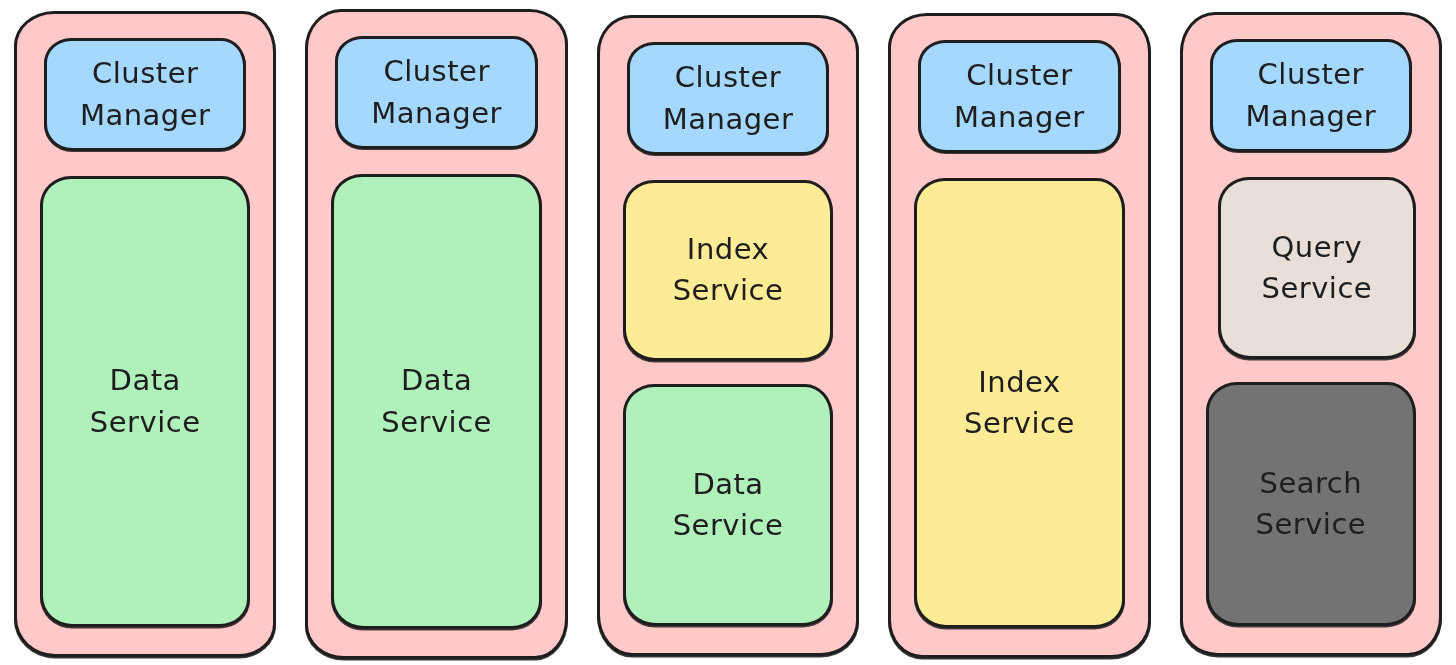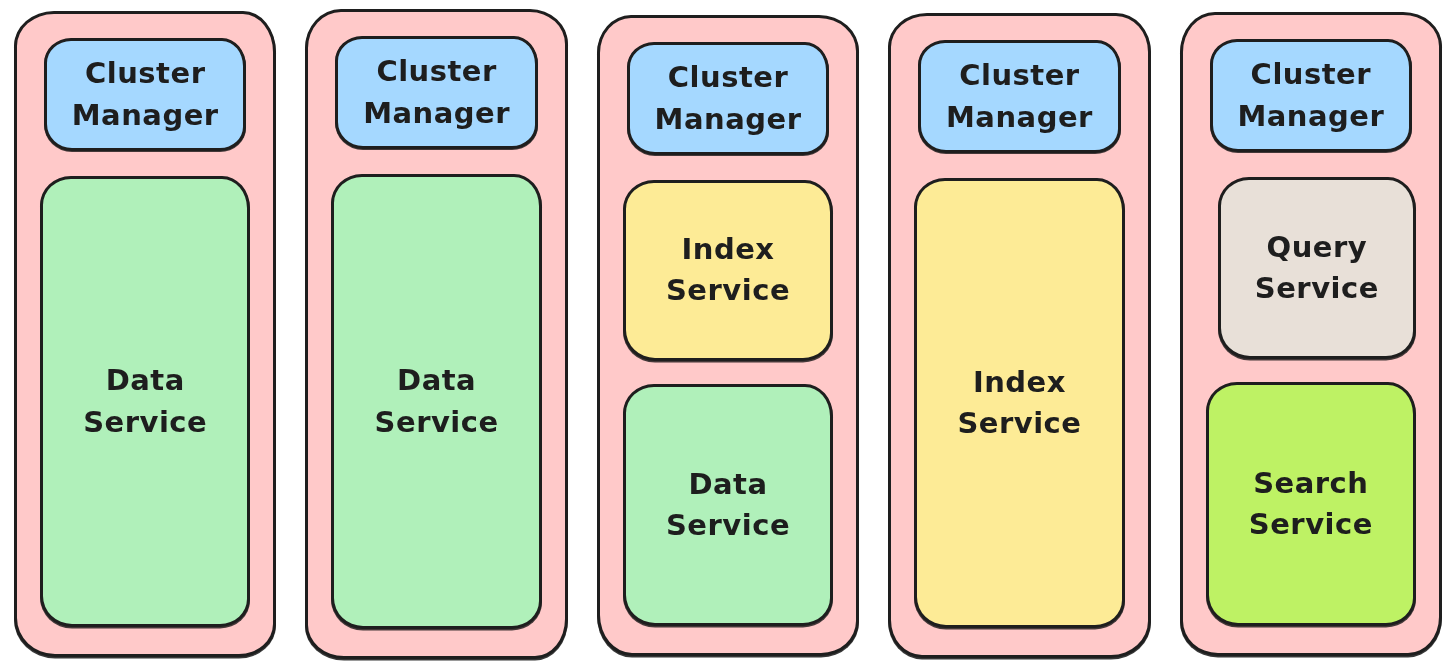--- a/index.html
+++ b/index.html
@@ -12,21 +12,20 @@
     font-family: "DejaVu Sans", "Liberation Sans", sans-serif;
   }
   .diagram {
     box-sizing: border-box;
     width: 1456px;
     height: 499px;
     padding: 8px 14px;
     display: flex;
     gap: 29px;
     align-items: stretch;
-    font-weight: bold;
   }
   .node {
     box-sizing: border-box;
     flex: 1 1 0;
     border: 3.5px solid #1e1e1e;
     border-radius: 38px 34px 36px 40px / 36px 40px 34px 38px;
     padding: 24px 23px 27px;
     display: flex;
     flex-direction: column;
     box-shadow: 0 1.5px 0 rgba(20,20,20,0.85);
@@ -134,18 +133,18 @@
 
   <div class="node" style="background: rgb(255, 201, 201); border-color: rgb(30, 30, 30);">
     <div class="manager-box" style="background: rgb(165, 216, 255); border-color: rgb(30, 30, 30);">
       <span class="label">Cluster Manager</span>
     </div>
     <div class="services">
   <div class="service size-short" style="background: rgb(232, 224, 216); border-color: rgb(30, 30, 30); margin-left: 12px;">
     <span class="label service-label">Query Service</span>
   </div>
 
-  <div class="service size-medium" style="background: #bef264; border-color: rgb(30, 30, 30);">
+  <div class="service size-medium" style="background: #737373; border-color: rgb(30, 30, 30);">
     <span class="label service-label">Search Service</span>
   </div>
 </div>
   </div>
 </div>
 
 </body></html>

